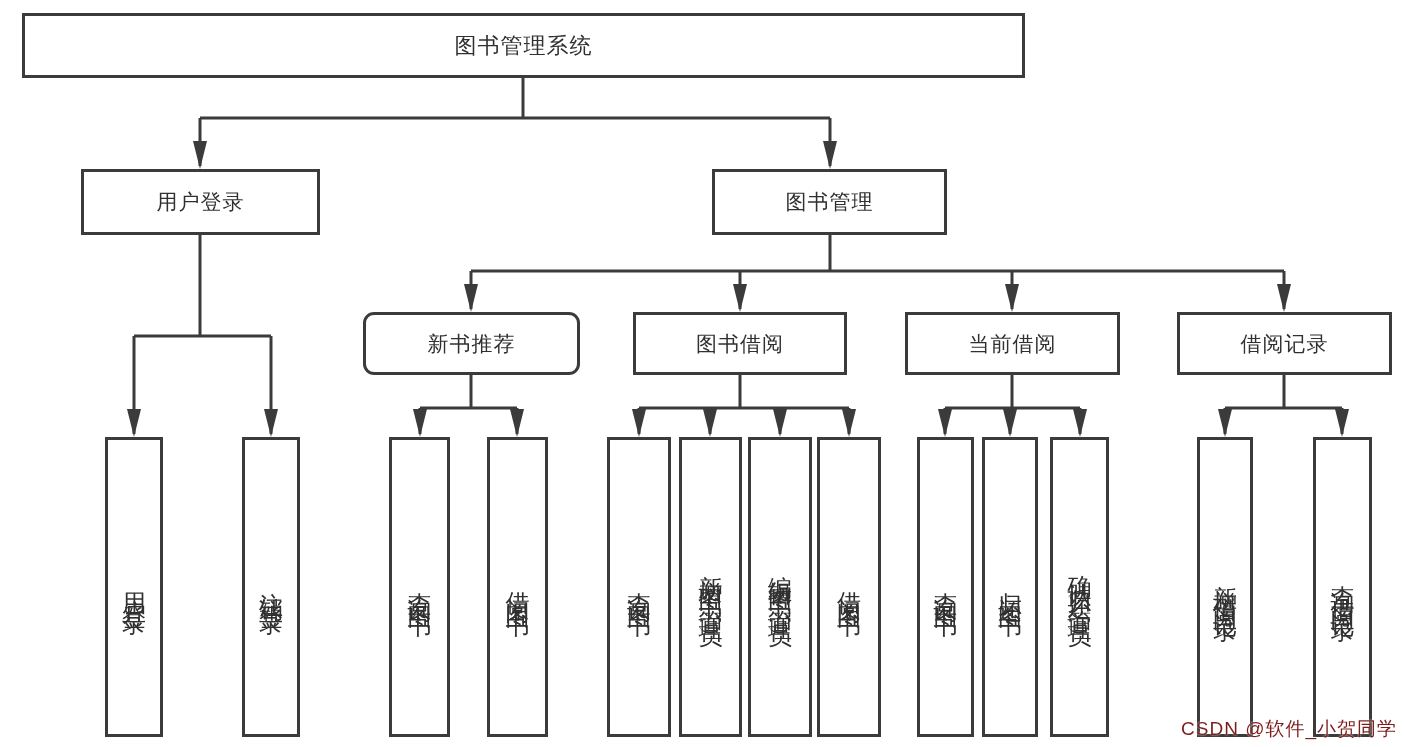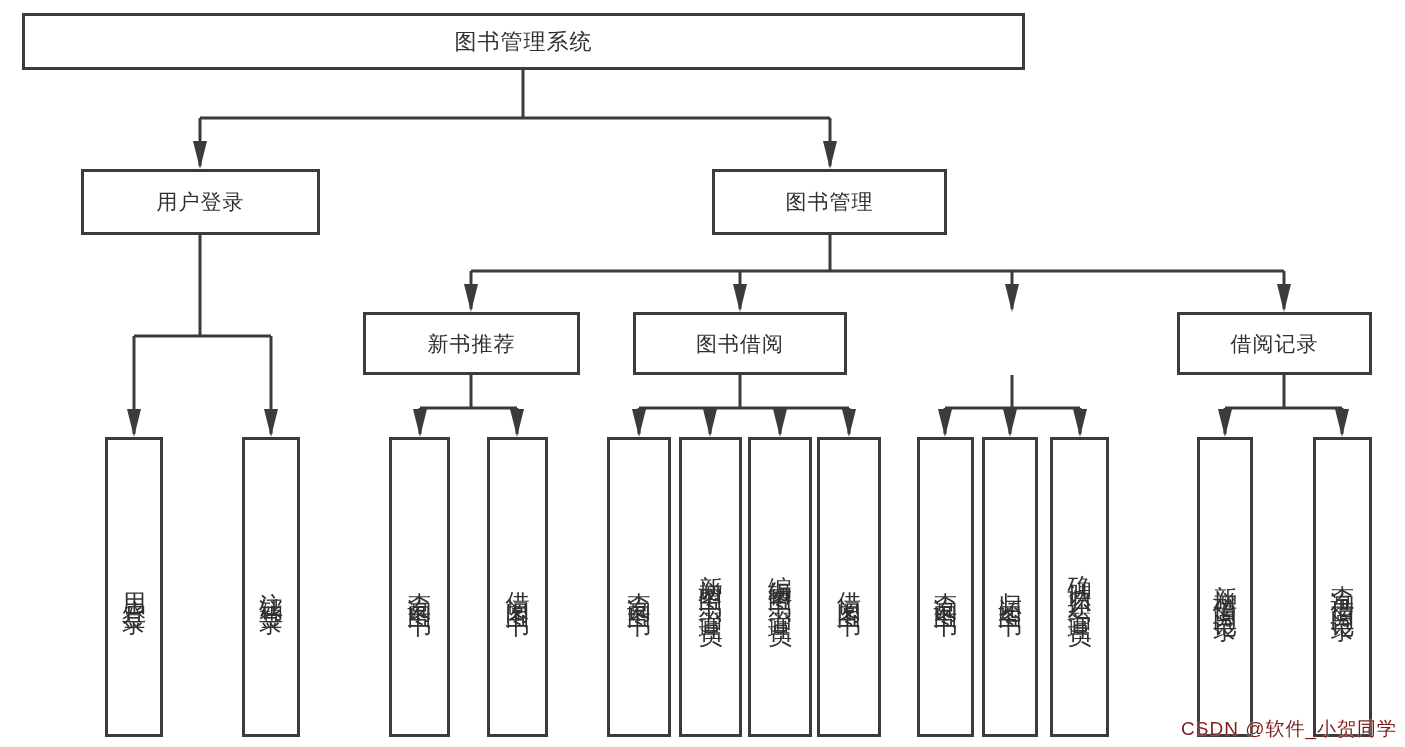--- a/index.html
+++ b/index.html
@@ -101,38 +101,41 @@
     <g>
       <line x1="1284" y1="375" x2="1284" y2="408"></line>
       <line x1="1225" y1="408" x2="1342" y2="408"></line>
       <line x1="1225" y1="408" x2="1225" y2="434"></line>
       <line x1="1342" y1="408" x2="1342" y2="434"></line>
       <polygon points="1218,409 1232,409 1225,437"></polygon>
       <polygon points="1335,409 1349,409 1342,437"></polygon>
     </g>
   </svg>
 
-  <div class="node root" style="left:22px; top:13px; width:1003px; height:57px;">
+  <div class="node root" style="left:22px; top:13px; width:1003px; height:65px;">
     <span class="hlabel">图书管理系统</span>
   </div>
 
   <div class="node" style="left:81px; top:169px; width:239px; height:66px;">
     <span class="hlabel">用户登录</span>
   </div>
   <div class="node" style="left:712px; top:169px; width:235px; height:66px;">
     <span class="hlabel">图书管理</span>
   </div>
 
-  <div class="node" style="left:363px; top:312px; width:217px; height:63px;">
+  <div class="node" style="left:363px; top:312px; width:217px; height:63px;border-radius:11px;">
     <span class="hlabel">新书推荐</span>
   </div>
   <div class="node" style="left:633px; top:312px; width:214px; height:63px;text-align:center;">
     <span class="hlabel">图书借阅</span>
   </div>
-  <div class="node" style="left:1177px; top:312px; width:195px; height:63px;">
+  <div class="node" style="left:905px; top:312px; width:215px; height:63px;">
+    <span class="hlabel">当前借阅</span>
+  </div>
+  <div class="node" style="left:1177px; top:312px; width:215px; height:63px;">
     <span class="hlabel">借阅记录</span>
   </div>
 
   <div class="node" style="left:105px; top:437px; width:58px; height:300px;">
     <span class="vlabel">用户登录</span>
   </div>
   <div class="node" style="left:242px; top:437px; width:58px; height:300px;">
     <span class="vlabel">注销登录</span>
   </div>
 

